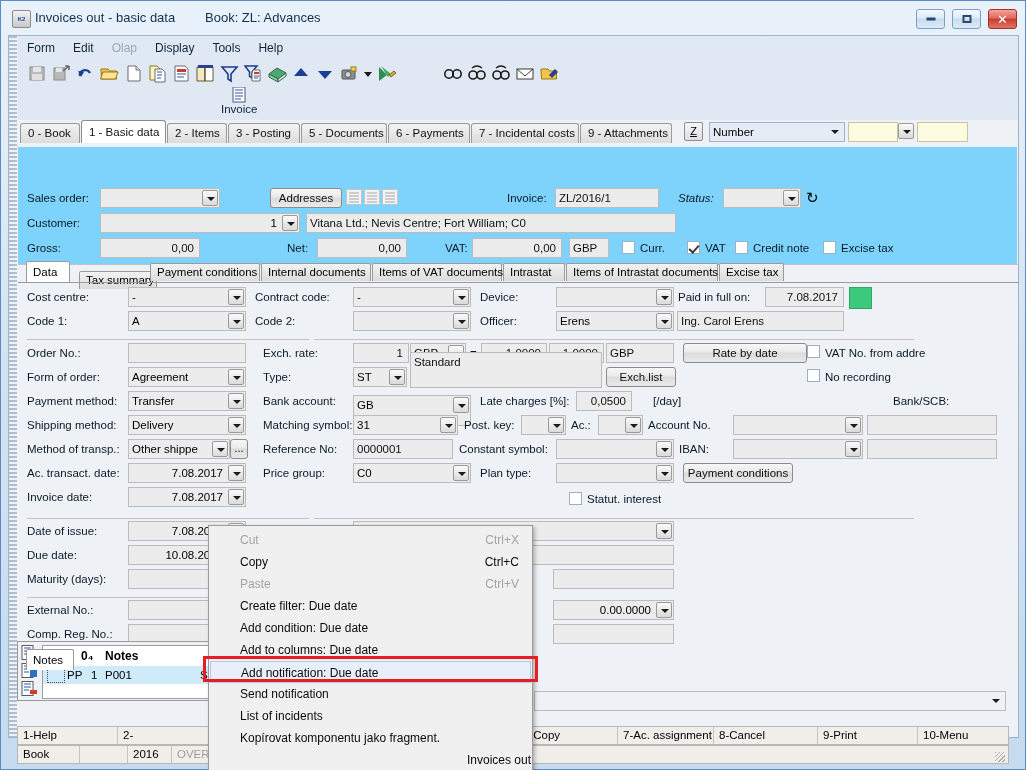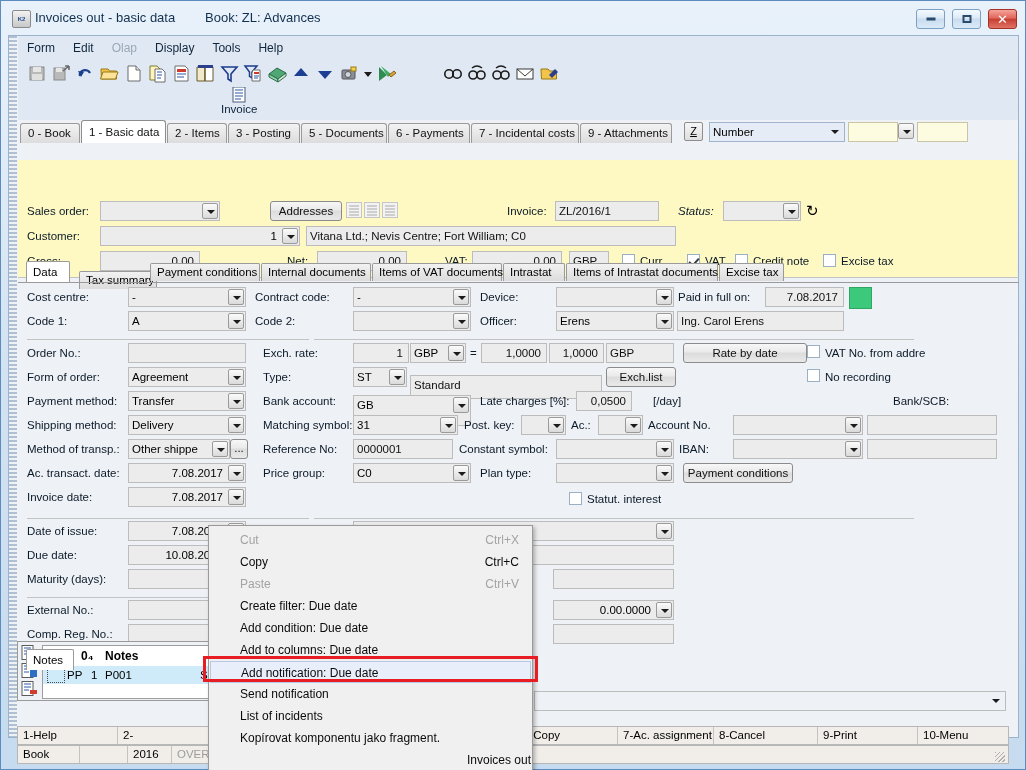--- a/index.html
+++ b/index.html
@@ -107,21 +107,21 @@
     border:1px solid #8b8b8b;border-radius:3px;box-sizing:border-box;
     font-size:11.5px;color:#111;text-align:center;white-space:nowrap;
   }
   .chk{position:absolute;width:13px;height:13px;background:#fff;border:1px solid #9bb0c4;box-sizing:border-box;}
   .chk.on:after{content:"";position:absolute;left:3px;top:1px;width:4px;height:8px;
     border:solid #3a3a3a;border-width:0 2px 2px 0;transform:rotate(42deg);}
   .sep{position:absolute;height:1px;background:#c3c3c3;}
 
   
   .panel{position:absolute;left:9px;top:107px;right:1px;bottom:1px;background:#eef1f5;}
-  .headform{position:absolute;left:0;top:17px;right:0;height:117px;background:#fef9c3;}
+  .headform{position:absolute;left:0;top:4px;right:0;height:117px;background:#7dd3fc;}
 
   .subtabrow{position:absolute;left:9px;top:225px;right:0;height:20px;}
   .subtab{
     position:absolute;top:2px;height:18px;line-height:17px;padding:0 6px;
     background:linear-gradient(180deg,#f2f2f2,#dcdcdc);border:1px solid #9a9a9a;border-bottom:none;
     border-radius:2px 2px 0 0;font-size:11.5px;white-space:nowrap;box-sizing:border-box;
   }
   .subtab.sel{top:0;height:21px;line-height:20px;background:#fff;z-index:3;}
 
   .greenbox{position:absolute;background:#3cc97c;border:1px solid #2fa763;}
@@ -445,21 +445,21 @@
         <span class="lbl" style="left:9px;top:228px;">Form of order:</span>
         <div class="combo" style="left:110px;top:224px;width:118px;height:20px;">
           <span class="v">Agreement</span>
             <span class="arrow"></span>
         </div>
         <span class="lbl" style="left:245px;top:228px;">Type:</span>
         <div class="combo" style="left:335px;top:224px;width:54px;height:20px;">
           <span class="v">ST</span>
             <span class="arrow"></span>
         </div>
-        <div class="fld" style="left:392px;top:232px;width:192px;height:24px;">Standard</div>
+        <div class="fld" style="left:392px;top:209px;width:192px;height:36px;">Standard</div>
         <div class="btn" style="left:588px;top:224px;width:70px;height:20px;line-height:18px;">Exch.list</div>
         <div class="chk" style="left:789px;top:226px;"></div>
         <span class="lbl" style="left:807px;top:228px;">No recording</span>
 
         <span class="lbl" style="left:9px;top:252px;">Payment method:</span>
         <div class="combo" style="left:110px;top:248px;width:118px;height:20px;">
           <span class="v">Transfer</span>
             <span class="arrow"></span>
         </div>
         <span class="lbl" style="left:245px;top:252px;">Bank account:</span>

